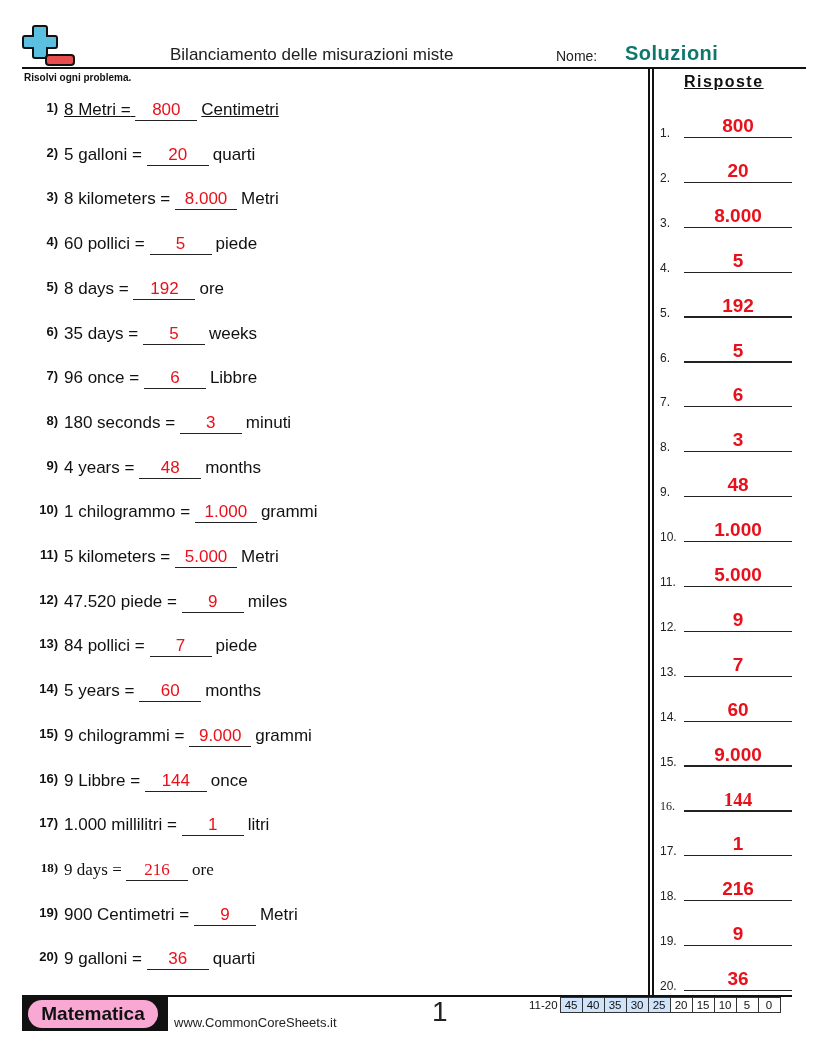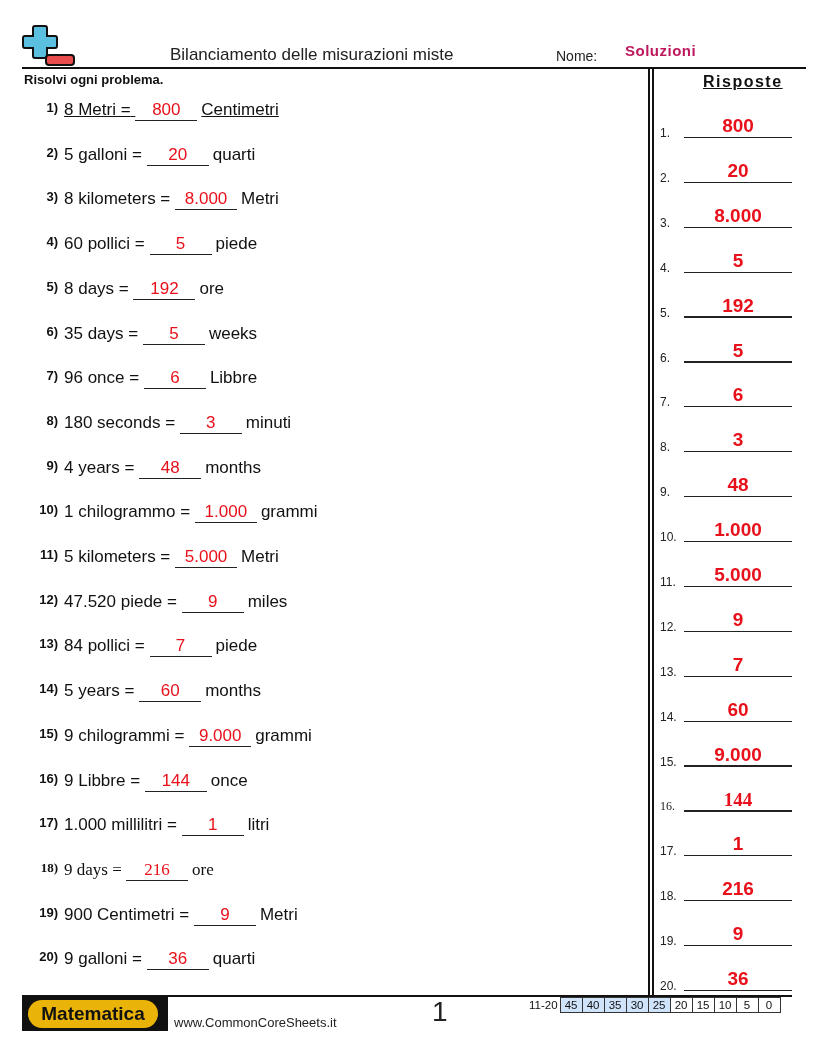--- a/index.html
+++ b/index.html
@@ -1,40 +1,40 @@
 <!DOCTYPE html>
 <html><head>
 <meta charset="utf-8">
 <style>
   html, body { margin:0; padding:0; background:#fff; }
   body { width:816px; height:1056px; position:relative; font-family:"Liberation Sans", sans-serif; color:#111; overflow:hidden; }
   .logo { position:absolute; left:22px; top:24px; width:56px; height:42px; }
   .title { position:absolute; left:170px; top:45px; font-size:17px; color:#222; }
   .name-label { position:absolute; left:556px; top:48px; font-size:14px; color:#222; }
-  .name-value { position:absolute; left:625px; top:42px; font-size:15px; font-weight:bold; color:#be185d; letter-spacing:0.5px; }
+  .name-value { position:absolute; left:625px; top:42px; font-size:20px; font-weight:bold; color:#0f766e; letter-spacing:0.5px; }
   .top-rule { position:absolute; left:22px; right:10px; top:67px; height:2px; background:#111; }
-  .instructions { position:absolute; left:24px; top:72px; font-size:13px; font-weight:bold; }
-  .answers-title { position:absolute; left:703px; top:73px; font-size:16px; font-weight:bold; text-decoration:underline; letter-spacing:1.5px; }
+  .instructions { position:absolute; left:24px; top:72px; font-size:10px; font-weight:bold; }
+  .answers-title { position:absolute; left:684px; top:73px; font-size:16px; font-weight:bold; text-decoration:underline; letter-spacing:1.5px; }
   .vrule { position:absolute; top:68px; height:928px; width:1.5px; background:#111; }
   .vrule.a { left:648px; } .vrule.b { left:652px; }
   .bottom-rule { position:absolute; left:22px; right:24px; top:995px; height:2px; background:#111; }
 
   .problem { position:absolute; left:24px; height:30px; font-size:17px; white-space:nowrap; }
   .pnum { display:inline-block; width:34px; text-align:right; font-size:13px; font-weight:bold; vertical-align:top; position:relative; top:0px; }
   .ptext { margin-left:6px; }
   .blank { display:inline-block; border-bottom:1.2px solid #222; text-align:center; color:#e8101a; padding:0 6px; min-width:50px; line-height:20px; }
   .unit { margin-left:4px; }
 
   .ans { position:absolute; left:660px; width:132px; height:30px; }
   .ans-num { position:absolute; left:0; bottom:0; font-size:12px; color:#222; }
   .ans-line { position:absolute; left:24px; right:0; bottom:2px; height:1.2px; background:#222; }
   .ans-val { position:absolute; left:24px; right:0; bottom:3px; text-align:center; font-size:19px; font-weight:bold; color:#e8101a; }
 
   .footer-badge { position:absolute; left:22px; top:997px; width:146px; height:34px; background:#111; }
-  .footer-pill { position:absolute; left:28px; top:1000px; width:130px; height:28px; background:#eab308; border-radius:15px; font-size:19px; font-weight:bold; text-align:center; line-height:28px; }
+  .footer-pill { position:absolute; left:28px; top:1000px; width:130px; height:28px; background:#f9a8d4; border-radius:15px; font-size:19px; font-weight:bold; text-align:center; line-height:28px; }
   .footer-url { position:absolute; left:174px; top:1015px; font-size:13px; color:#222; }
   .footer-page { position:absolute; left:432px; top:996px; font-size:28px; color:#222; }
   .score { position:absolute; left:526px; top:997px; border-collapse:collapse; font-size:11.5px; }
   .score td { border:1px solid #333; padding:0 3px; height:14px; text-align:center; min-width:15px; }
   .score td.lbl { border:none; text-align:right; padding-right:2px; }
   .score td.hl { background:#cfe3fb; }
 </style>
 </head>
 <body>
 

